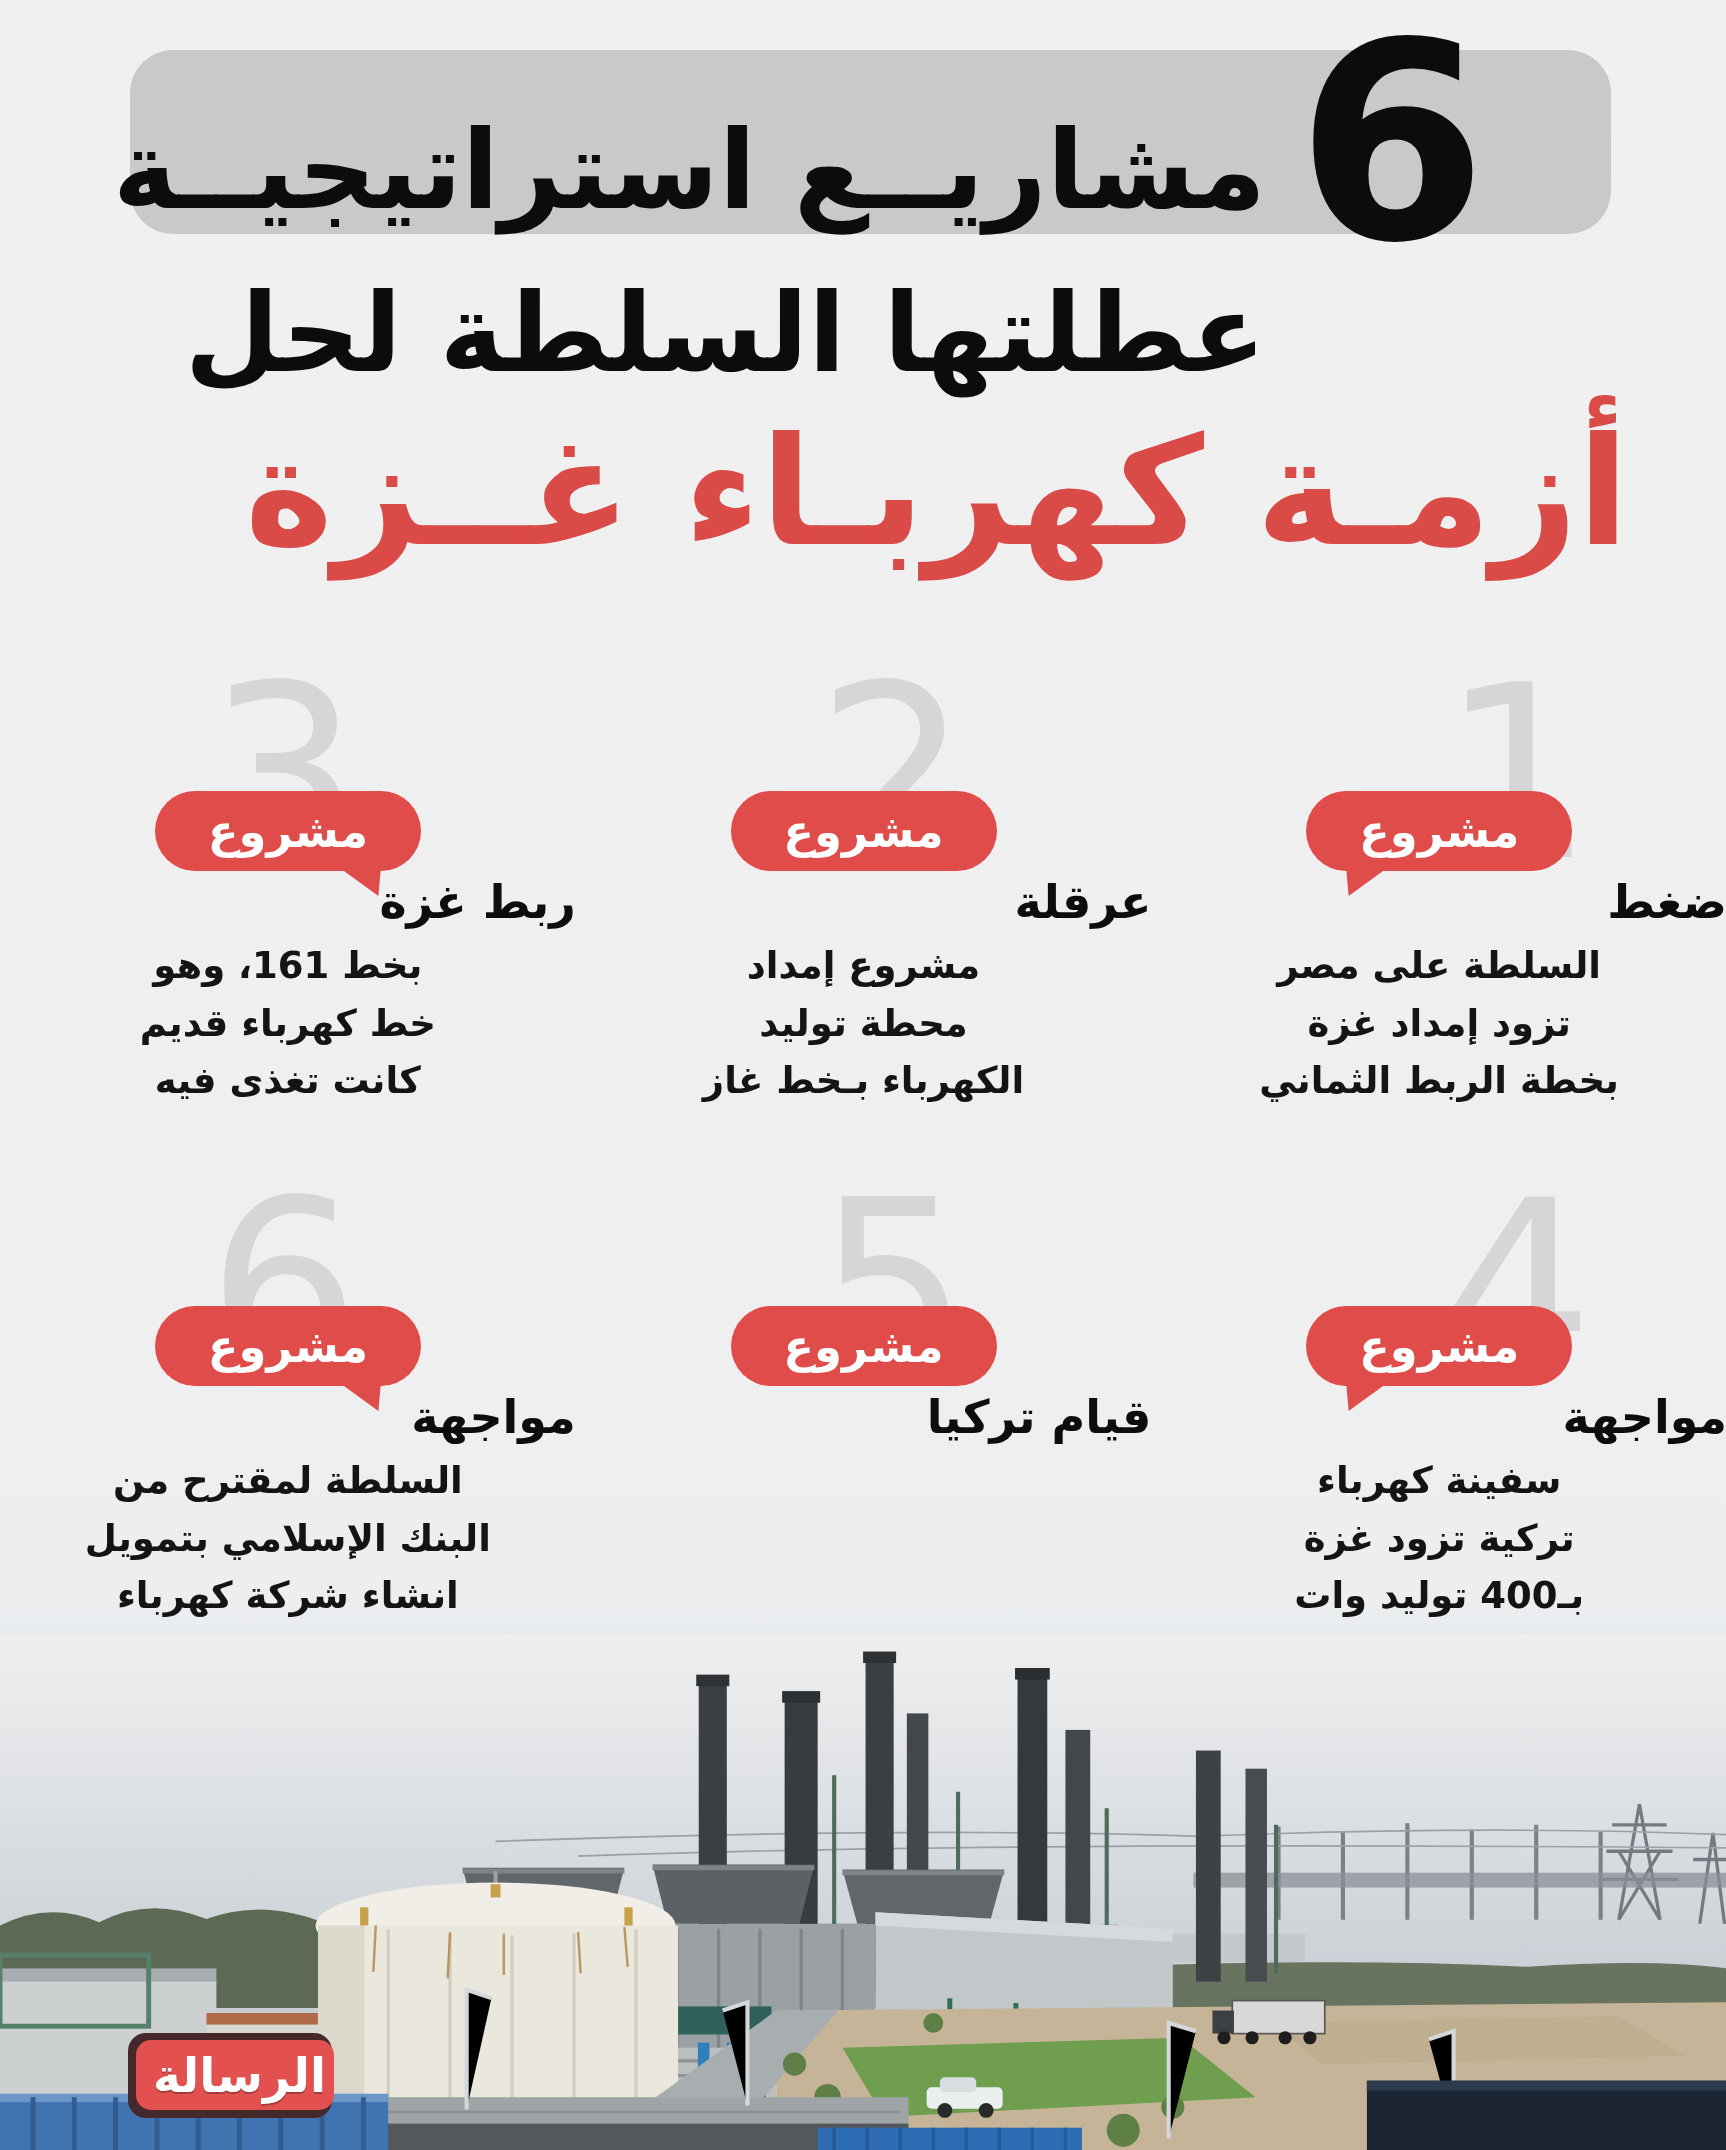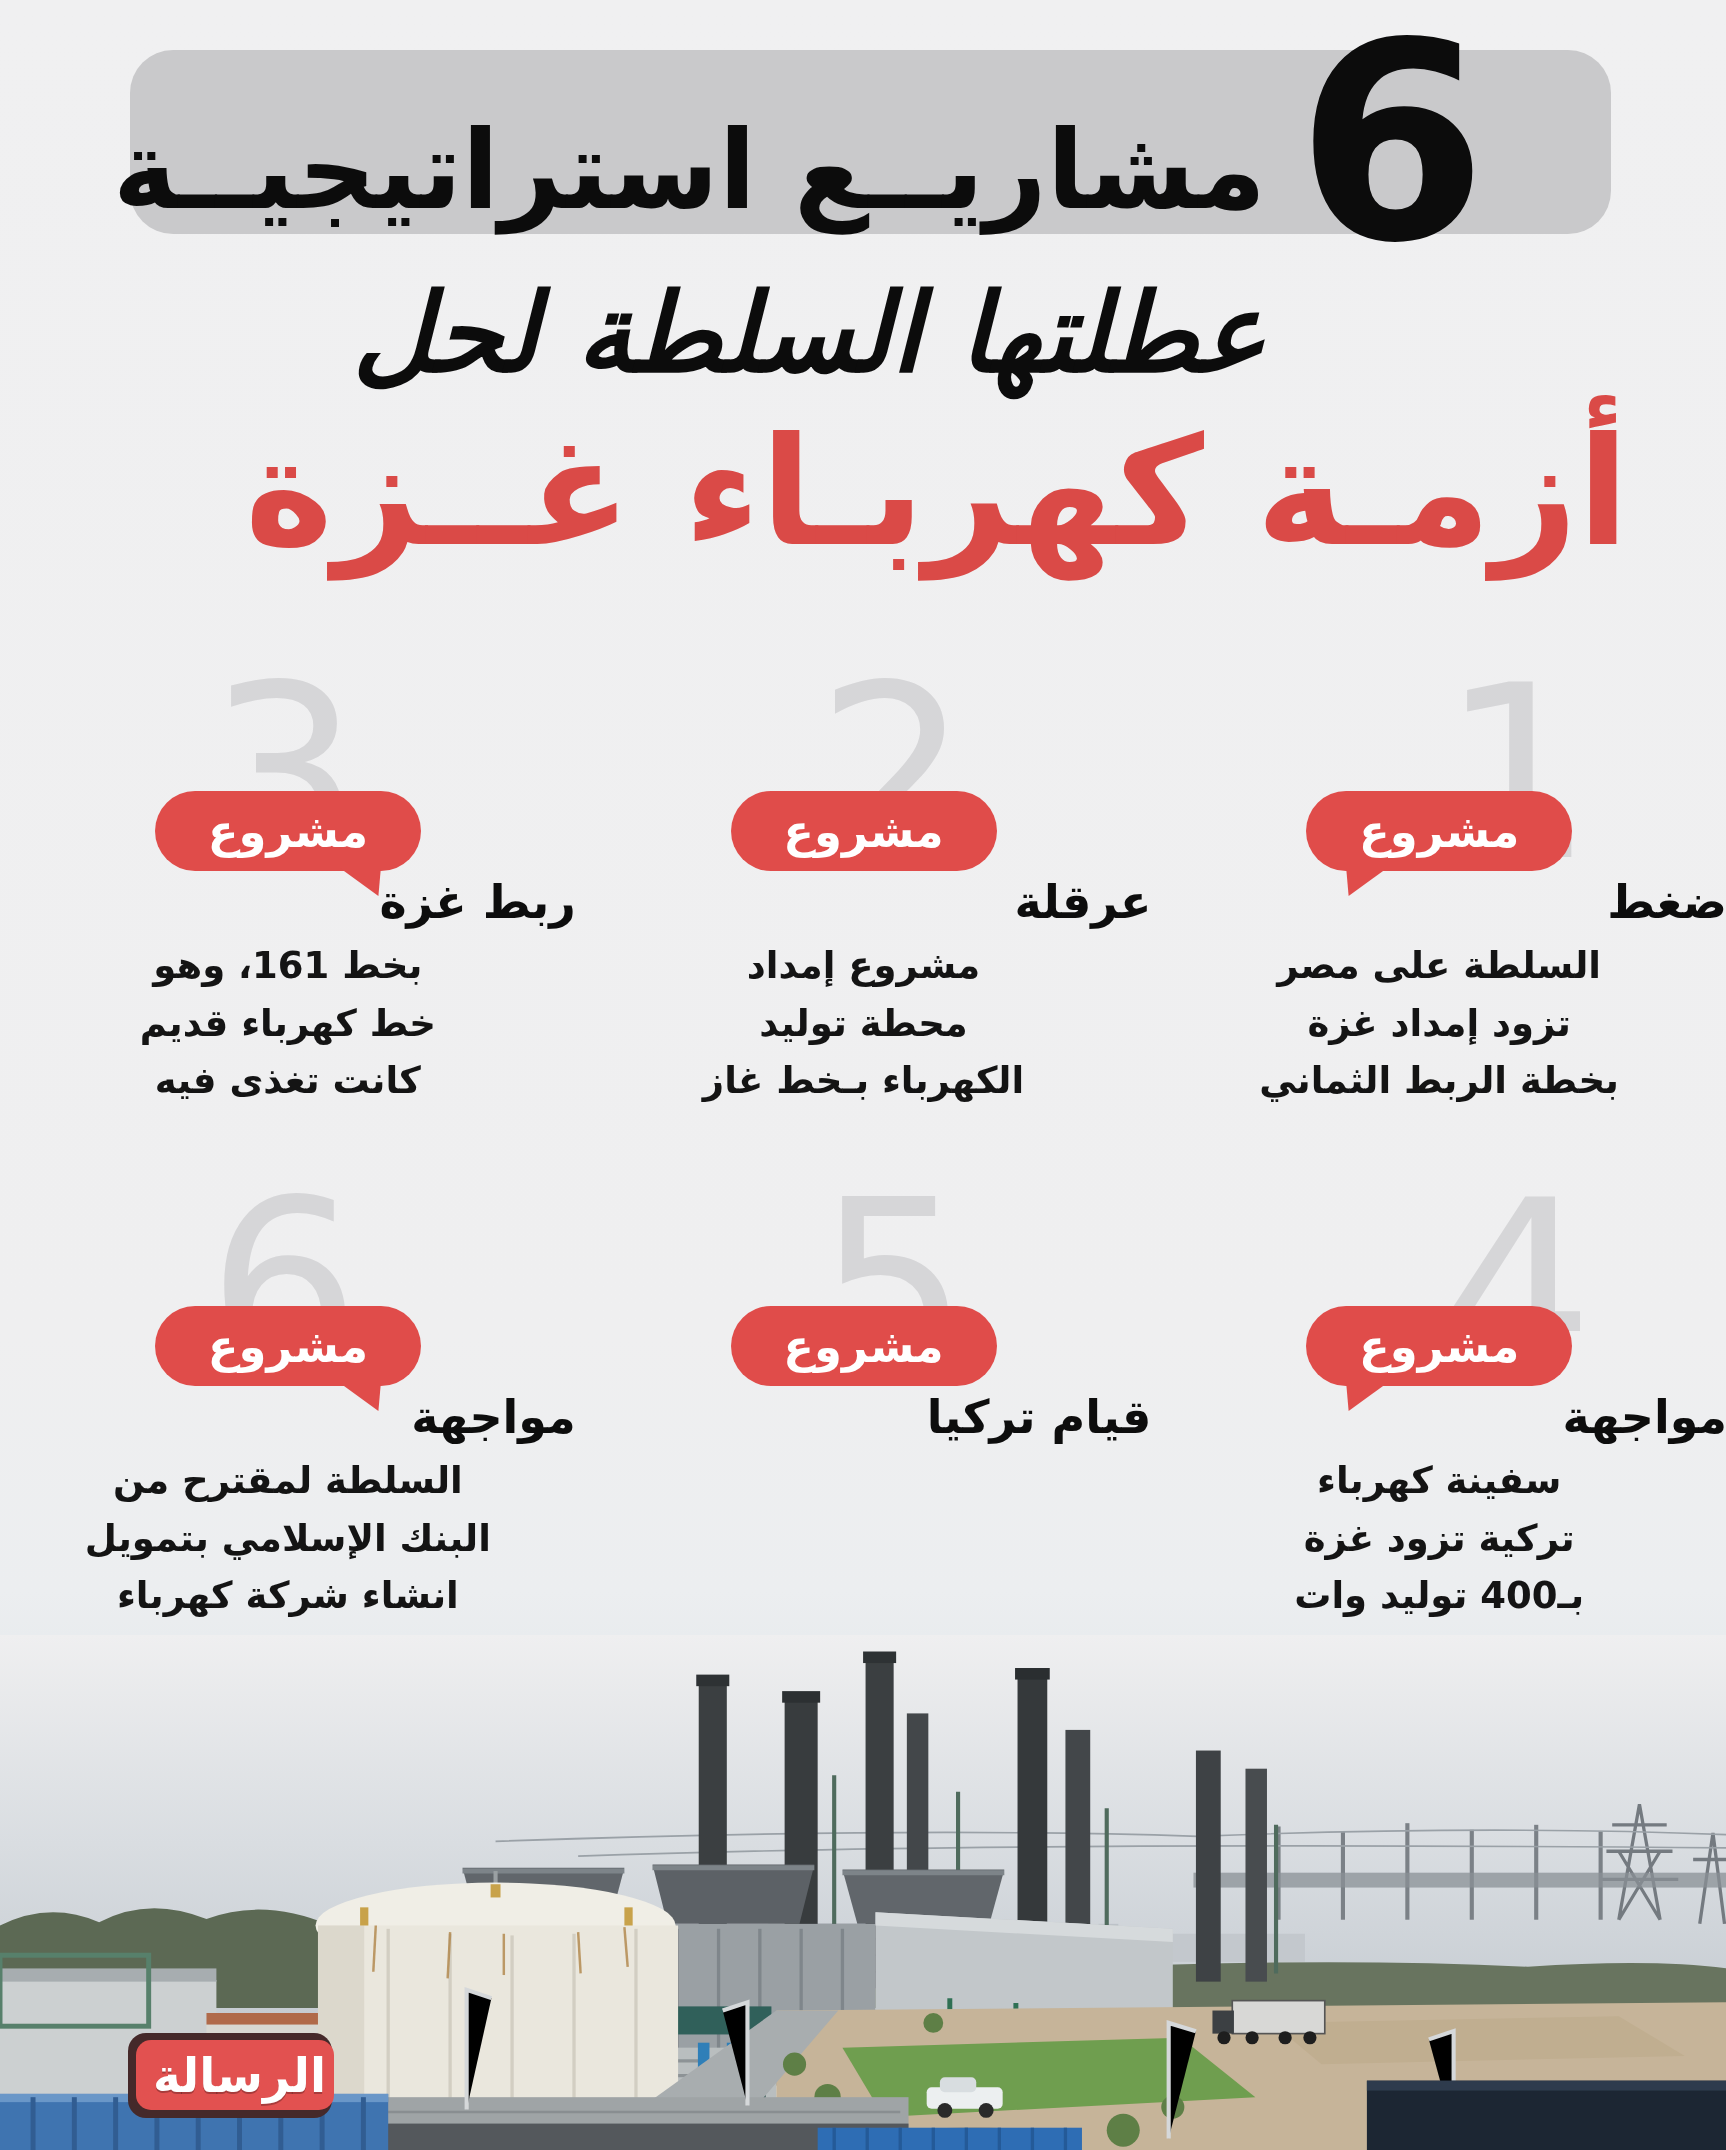--- a/index.html
+++ b/index.html
@@ -10,21 +10,21 @@
     background:linear-gradient(180deg,#f0f0f1 0%,#efeff0 62%,#eceef0 74%,#e6eaed 78%);
   }
   
   .gray-bar{position:absolute;left:130px;top:50px;width:1481px;height:184px;
     background:#c9c9cb;border-radius:43px;}
   .big-number{position:absolute;right:240px;top:6.6px;font-size:274px;line-height:1;
     font-weight:700;color:#0c0c0c;z-index:2;}
   .title-line{position:absolute;right:461px;font-weight:700;color:#0c0c0c;
     font-size:109px;line-height:1;white-space:nowrap;z-index:2;}
   .title-line.l1{top:116px;}
-  .title-line.l2{top:279px;font-style:italic;}
+  .title-line.l2{top:279px;}
   .headline-red{position:absolute;right:98px;top:417px;font-weight:700;
     font-size:150px;line-height:1;color:#da4a47;white-space:nowrap;z-index:2;}
   
   .proj-row{position:absolute;left:0;width:100%;display:flex;}
   .proj-row.r1{top:684px;height:515px;}
   .proj-row.r2{top:1199px;height:515px;}
   .card{position:relative;width:33.333%;height:100%;}
   .ghost-num{position:absolute;top:-30px;left:50%;font-size:240px;line-height:1;
     font-weight:400;color:#d6d6d8;z-index:0;}
   .card.col-a .ghost-num{transform:translateX(calc(-50% + 78px));}

